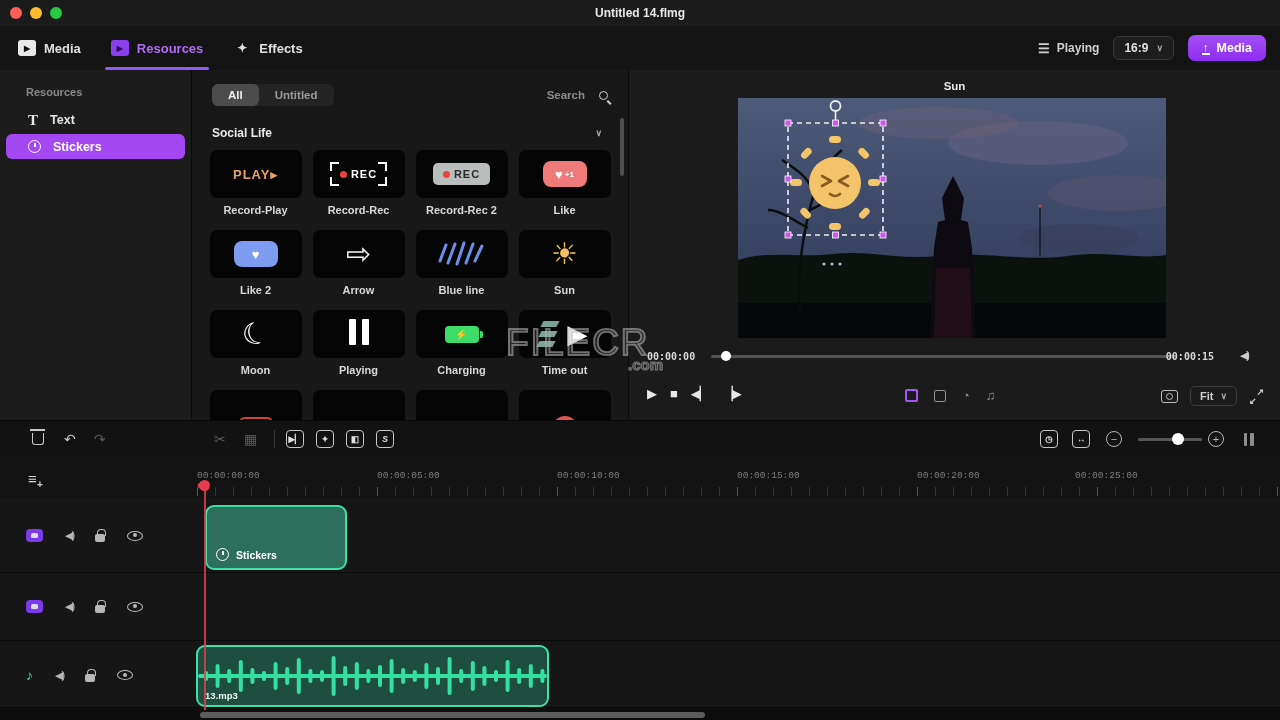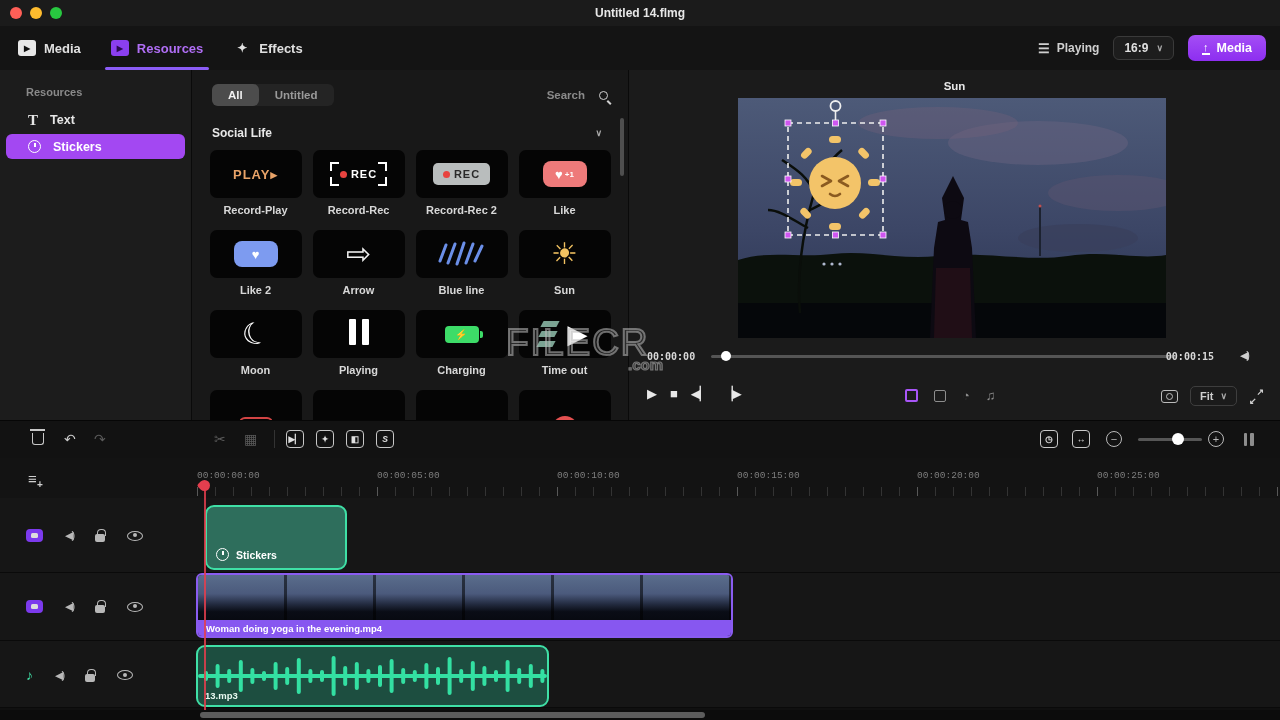--- a/index.html
+++ b/index.html
@@ -467,21 +467,21 @@
 
   <div class="timeline">
     <div class="ruler">
       <span class="addtrack">≡</span>
       <div id="ruler-labels">
           <span class="ruler-label" style="left: 197px;">00:00:00:00</span>
           <span class="ruler-label" style="left: 377px;">00:00:05:00</span>
           <span class="ruler-label" style="left: 557px;">00:00:10:00</span>
           <span class="ruler-label" style="left: 737px;">00:00:15:00</span>
           <span class="ruler-label" style="left: 917px;">00:00:20:00</span>
-          <span class="ruler-label" style="left: 1097px;">00:00:25:00</span>
+          <span class="ruler-label" style="left: 1075px;">00:00:25:00</span>
         </div>
       <div class="ticks"></div>
     </div>
 
     <div class="row row1">
       <div class="head-icons" style="top:31px">
         <span class="badge"></span>
         <span class="ic-spk">◀)</span>
         <span class="ic-lock"></span>
         <span class="ic-eye"></span>
@@ -504,26 +504,20 @@
       </div>
     </div>
 
     <div class="clip-sticker">
       <div class="lbl">
         <span class="clock-ic" style="border-color:#fff"></span>
         <span>Stickers</span>
       </div>
     </div>
 
-    <div class="clip-video">
-      <div class="filmstrip"></div>
-      <div class="lblbar">
-          <span>Woman doing yoga in the evening.mp4</span>
-        </div>
-    </div>
 
     <div class="clip-audio">
       <svg id="wave" width="349" height="58" viewBox="0 0 349 58" style="position:absolute;left:0;top:0">
           <path d="M2,29 L347,29 M8,26 L8,32 M19.6,19 L19.6,39 M31.2,24 L31.2,34 M42.8,15 L42.8,43 M54.4,23 L54.4,35 M66,26 L66,32 M77.6,17 L77.6,41 M89.2,22 L89.2,36 M100.8,13 L100.8,45 M112.39999999999999,24 L112.39999999999999,34 M124,25 L124,33 M135.6,11 L135.6,47 M147.2,21 L147.2,37 M158.79999999999998,17 L158.79999999999998,41 M170.4,24 L170.4,34 M182,20 L182,38 M193.6,14 L193.6,44 M205.2,23 L205.2,35 M216.79999999999998,25 L216.79999999999998,33 M228.4,18 L228.4,40 M240,22 L240,36 M251.6,12 L251.6,46 M263.2,24 L263.2,34 M274.8,16 L274.8,42 M286.4,21 L286.4,37 M298,25 L298,33 M309.59999999999997,15 L309.59999999999997,43 M321.2,23 L321.2,35 M332.8,19 L332.8,39 M344.4,24 L344.4,34 " stroke="#35e8a8" stroke-width="4" stroke-linecap="round" fill="none" opacity="0.95"></path>
         </svg>
       <div class="lbl">13.mp3</div>
     </div>
 
     <div class="playhead-line"></div>
     <div class="playhead-dot"></div>

